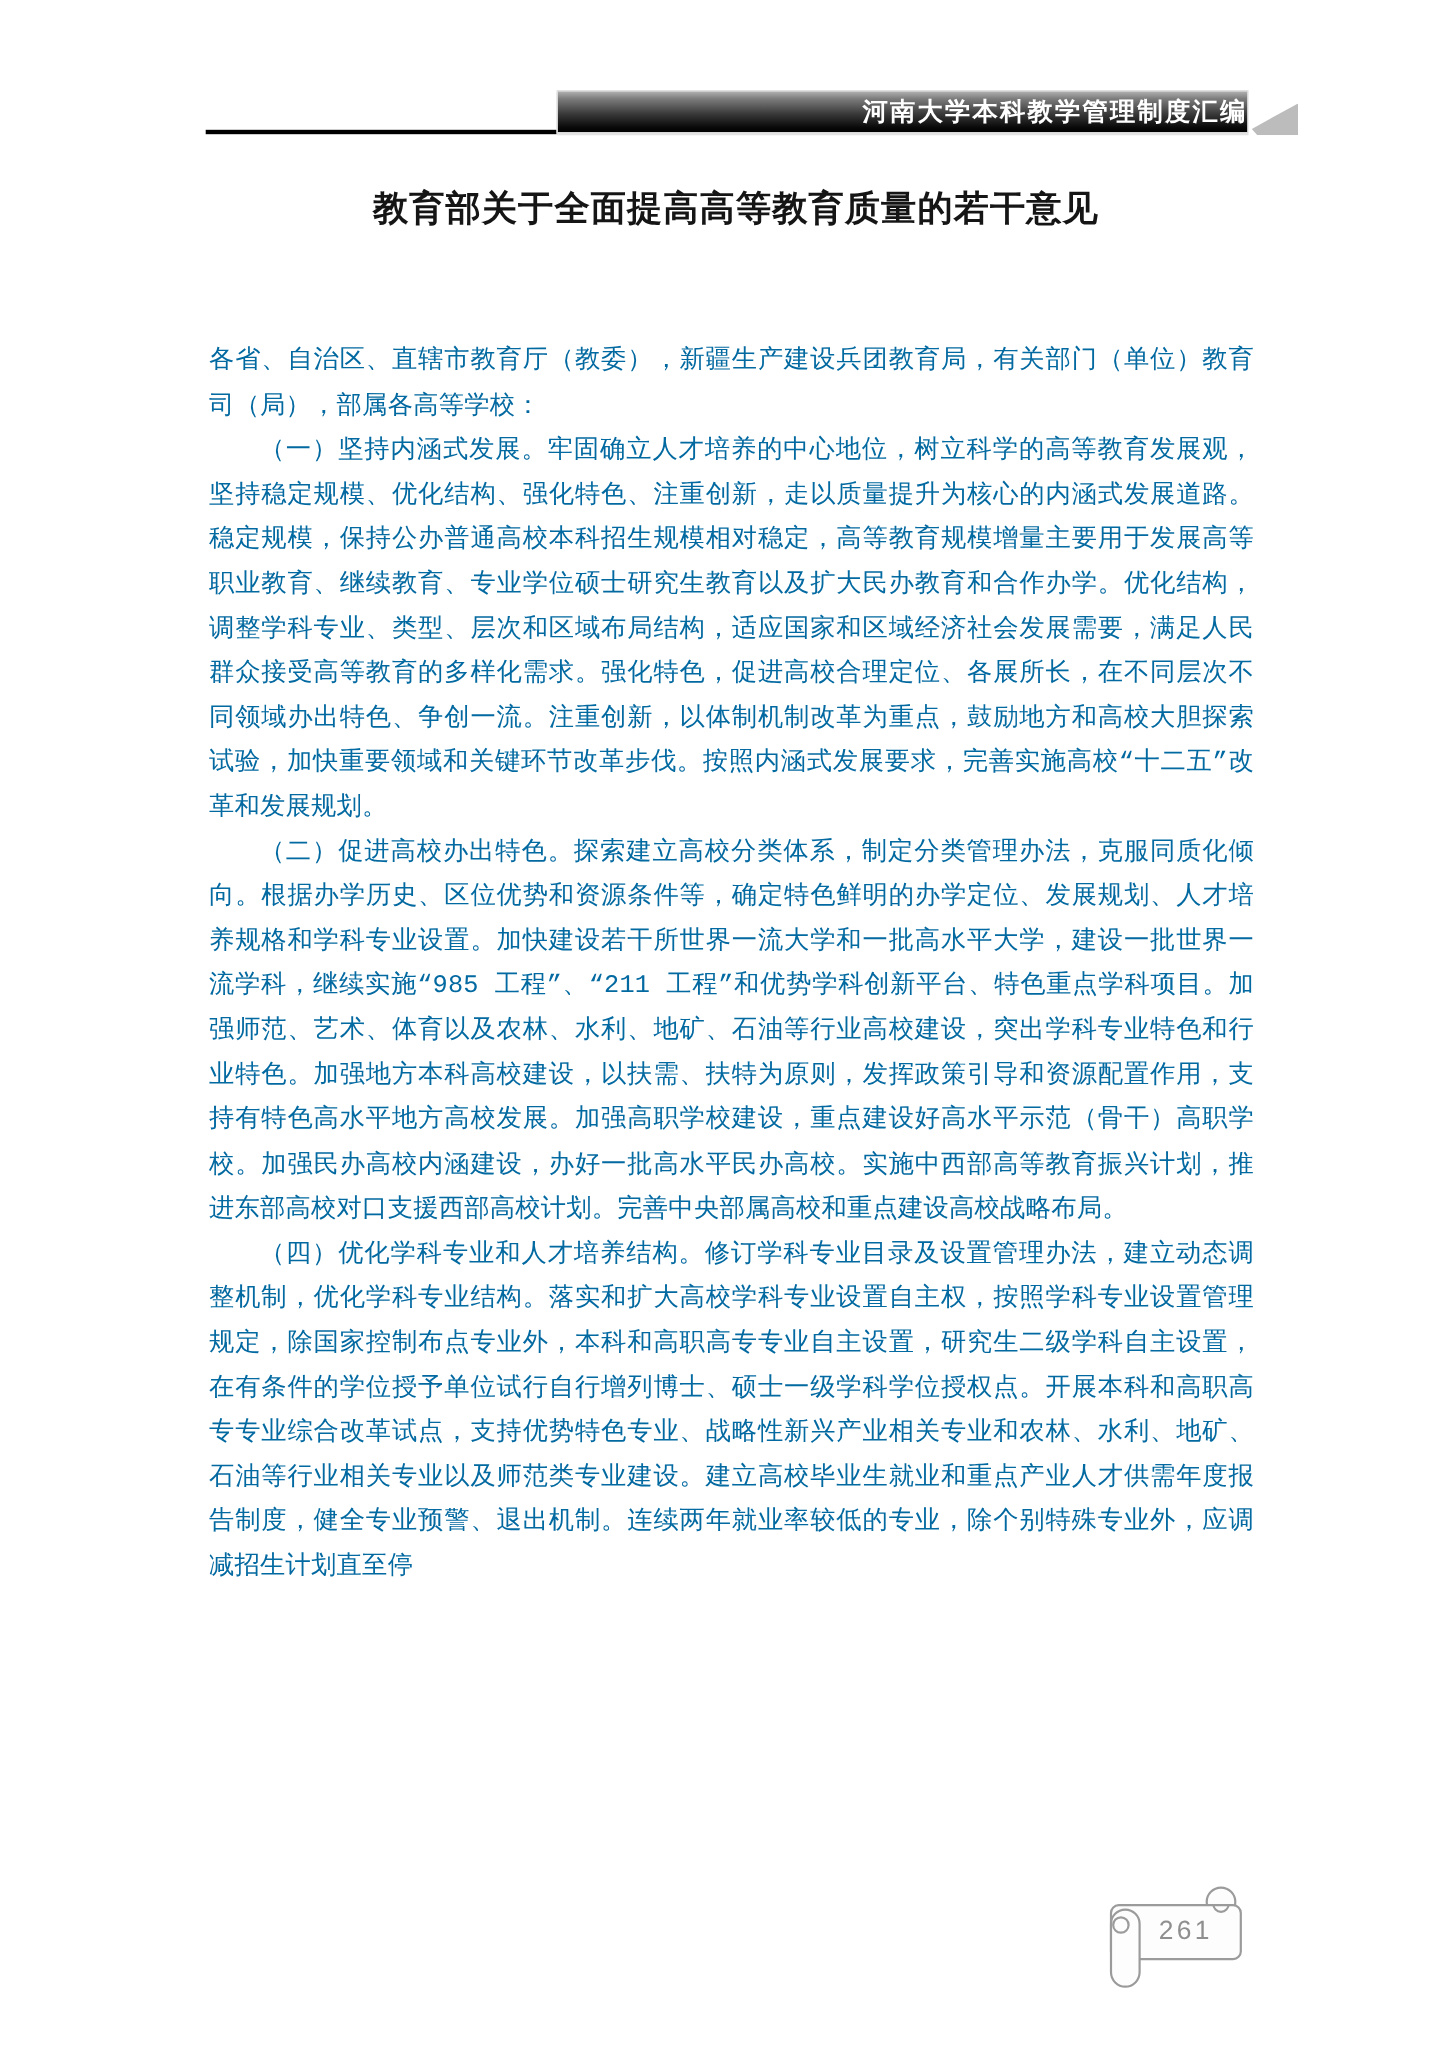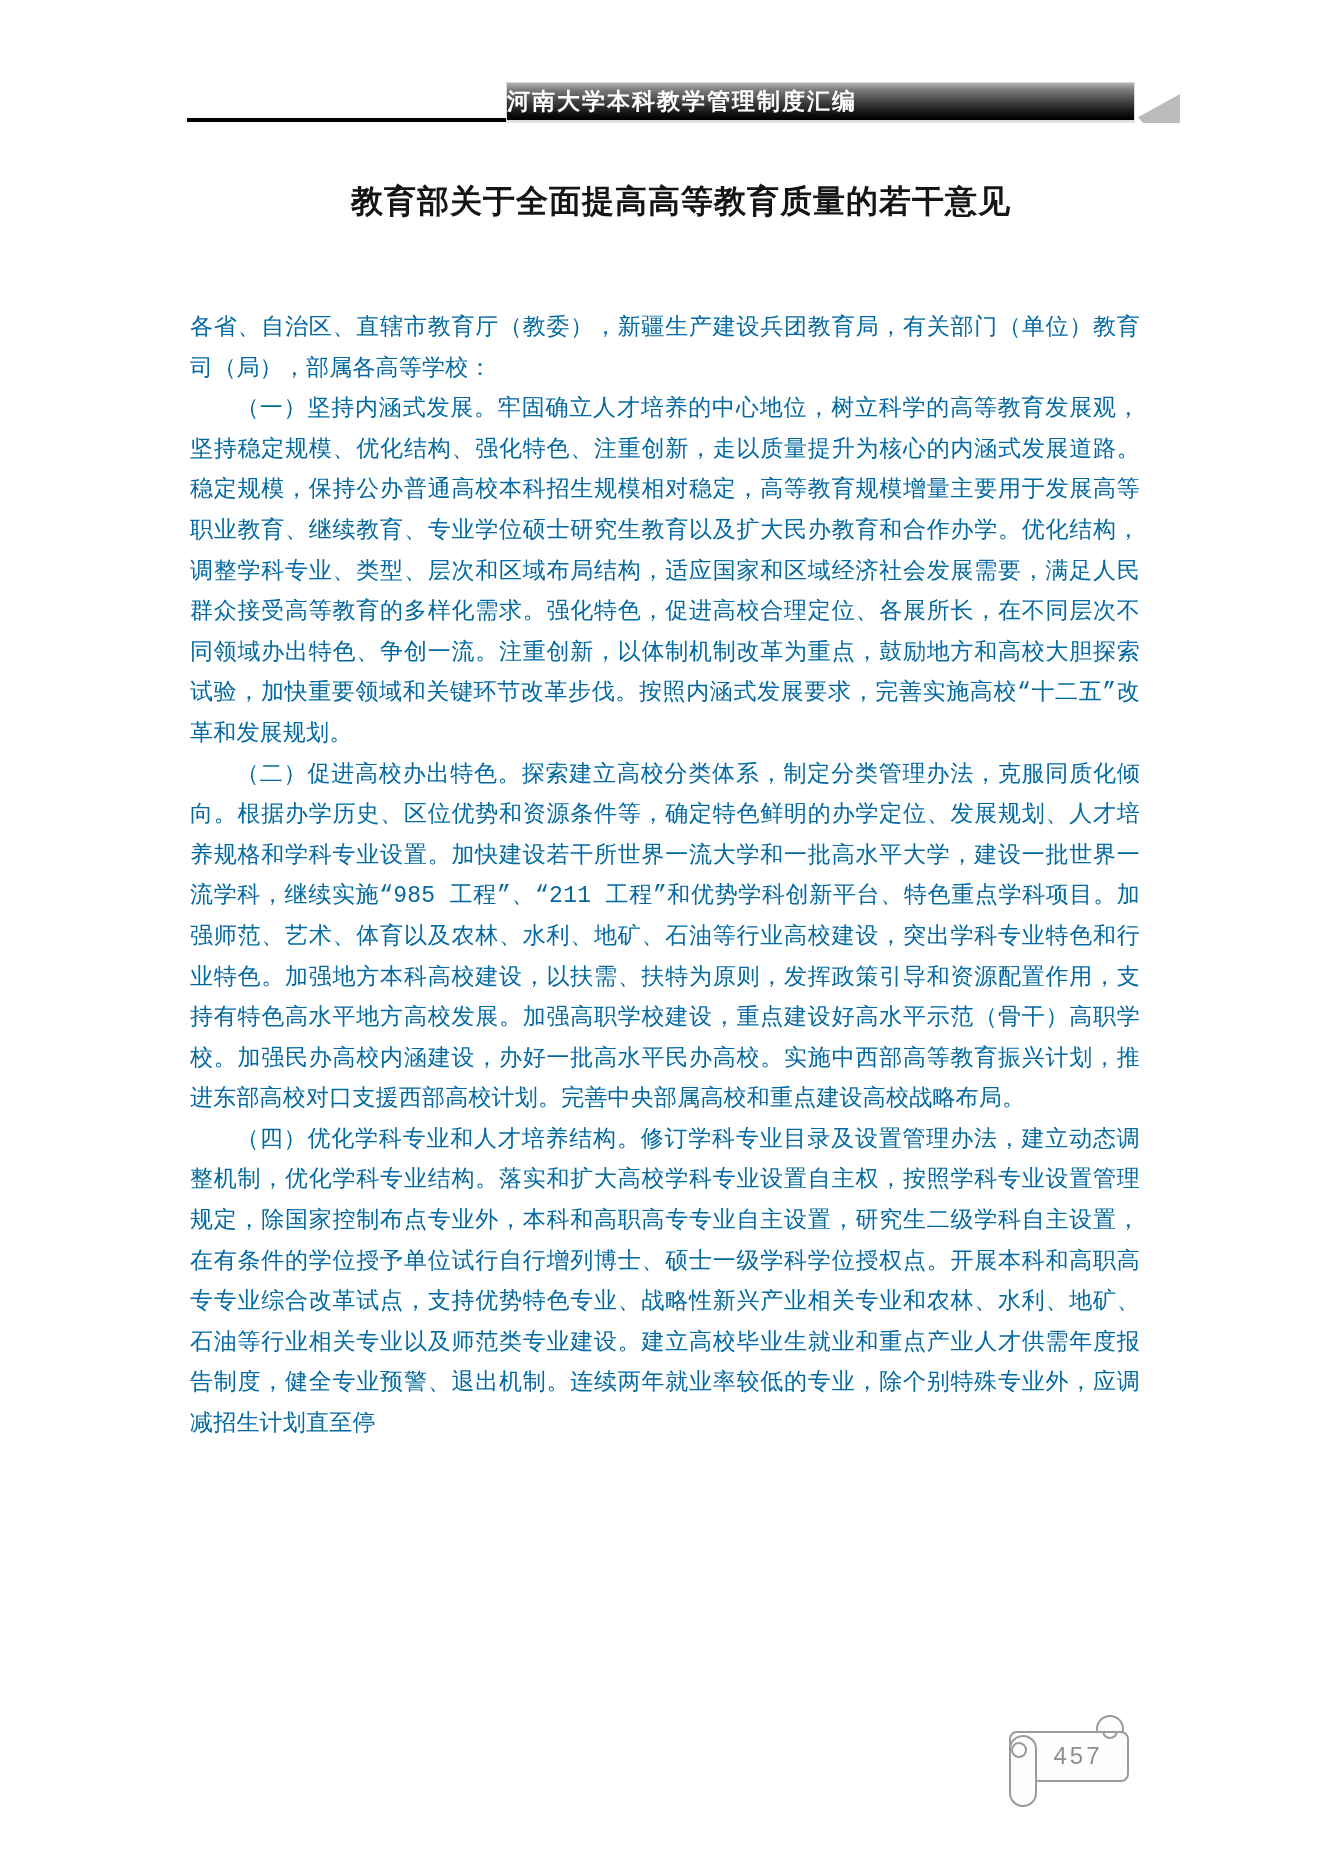--- a/index.html
+++ b/index.html
@@ -15,21 +15,21 @@
   .header-rule{
     position:absolute;left:187px;top:118px;
     width:319px;height:4px;background:#000;
   }
   .header-bar{
     position:absolute;left:506px;top:82px;
     width:629px;height:39px;
     background:linear-gradient(180deg,#b2b2b2 0%,#7d7d7d 18%,#3a3a3a 55%,#0a0a0a 88%,#000 100%);
     border:1px solid #d9d9d9;
     box-sizing:border-box;
-    display:flex;align-items:center;justify-content:flex-start;
+    display:flex;align-items:center;justify-content:flex-end;
     box-shadow:0 2px 0 #e3e3e3;
   }
   .header-bar .bar-text{
     color:#ffffff;
     font-family:"Liberation Serif", serif;
     font-weight:700;
     font-size:23px;
     letter-spacing:2px;
     white-space:nowrap;
   }
@@ -41,21 +41,21 @@
   }
   
   .doc-title{
     position:absolute;left:190px;top:164px;width:950px;
     text-align:center;
     font-family:"Liberation Sans", sans-serif;
     font-weight:700;
     font-size:32px;
     letter-spacing:1px;
     color:#151515;
-    margin:16px;
+    margin:4px;
   }
   .doc-number{
     position:absolute;left:190px;top:240px;width:950px;
     text-align:center;
     font-size:21px;
     letter-spacing:1px;
     color:#1a1a1a;
   }
   
   .doc-body{
@@ -113,16 +113,16 @@
 
         <rect x="4" y="20" width="118" height="49" rx="7"></rect>
 
         <path d="M 97 19 a 7 7 0 0 0 14 0" fill="none"></path>
 
         <rect x="4" y="24" width="26" height="70" rx="13"></rect>
 
         <circle cx="13" cy="38" r="7" fill="none"></circle>
       </g>
     </svg>
-    <span class="page-num">457</span>
+    <span class="page-num">261</span>
   </div>
 
 </div>
 
 </body></html>

